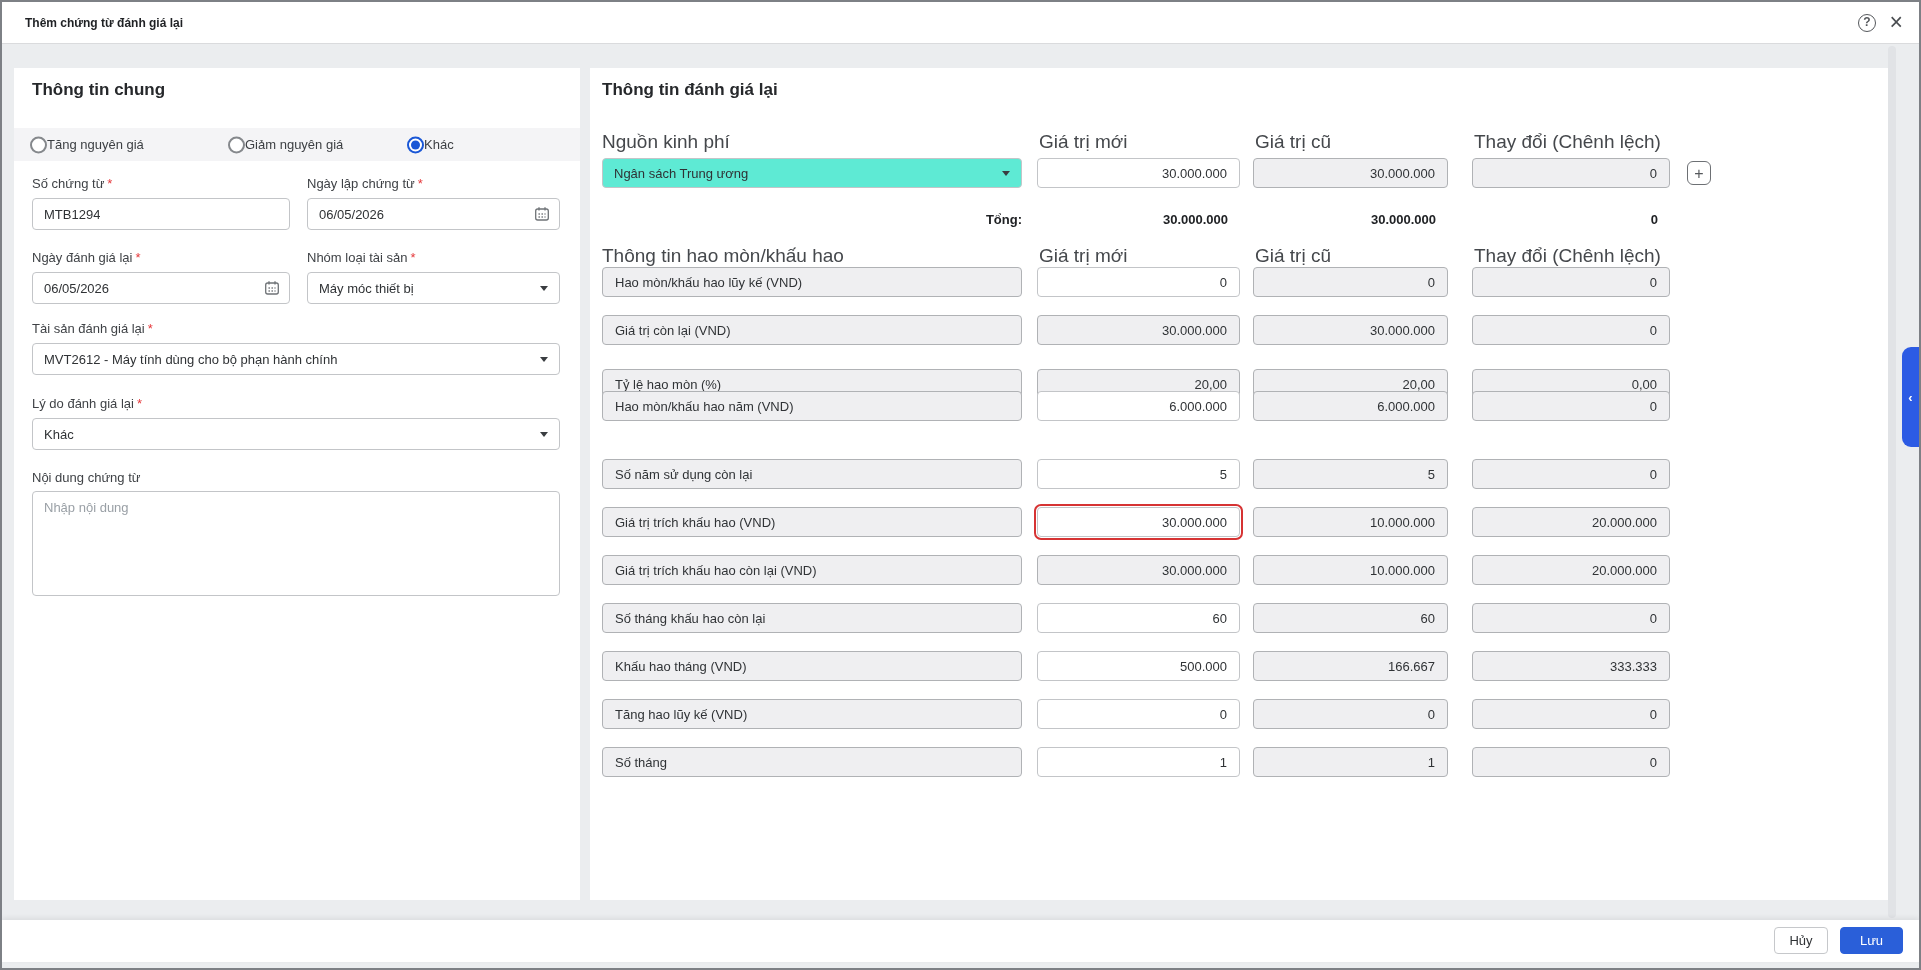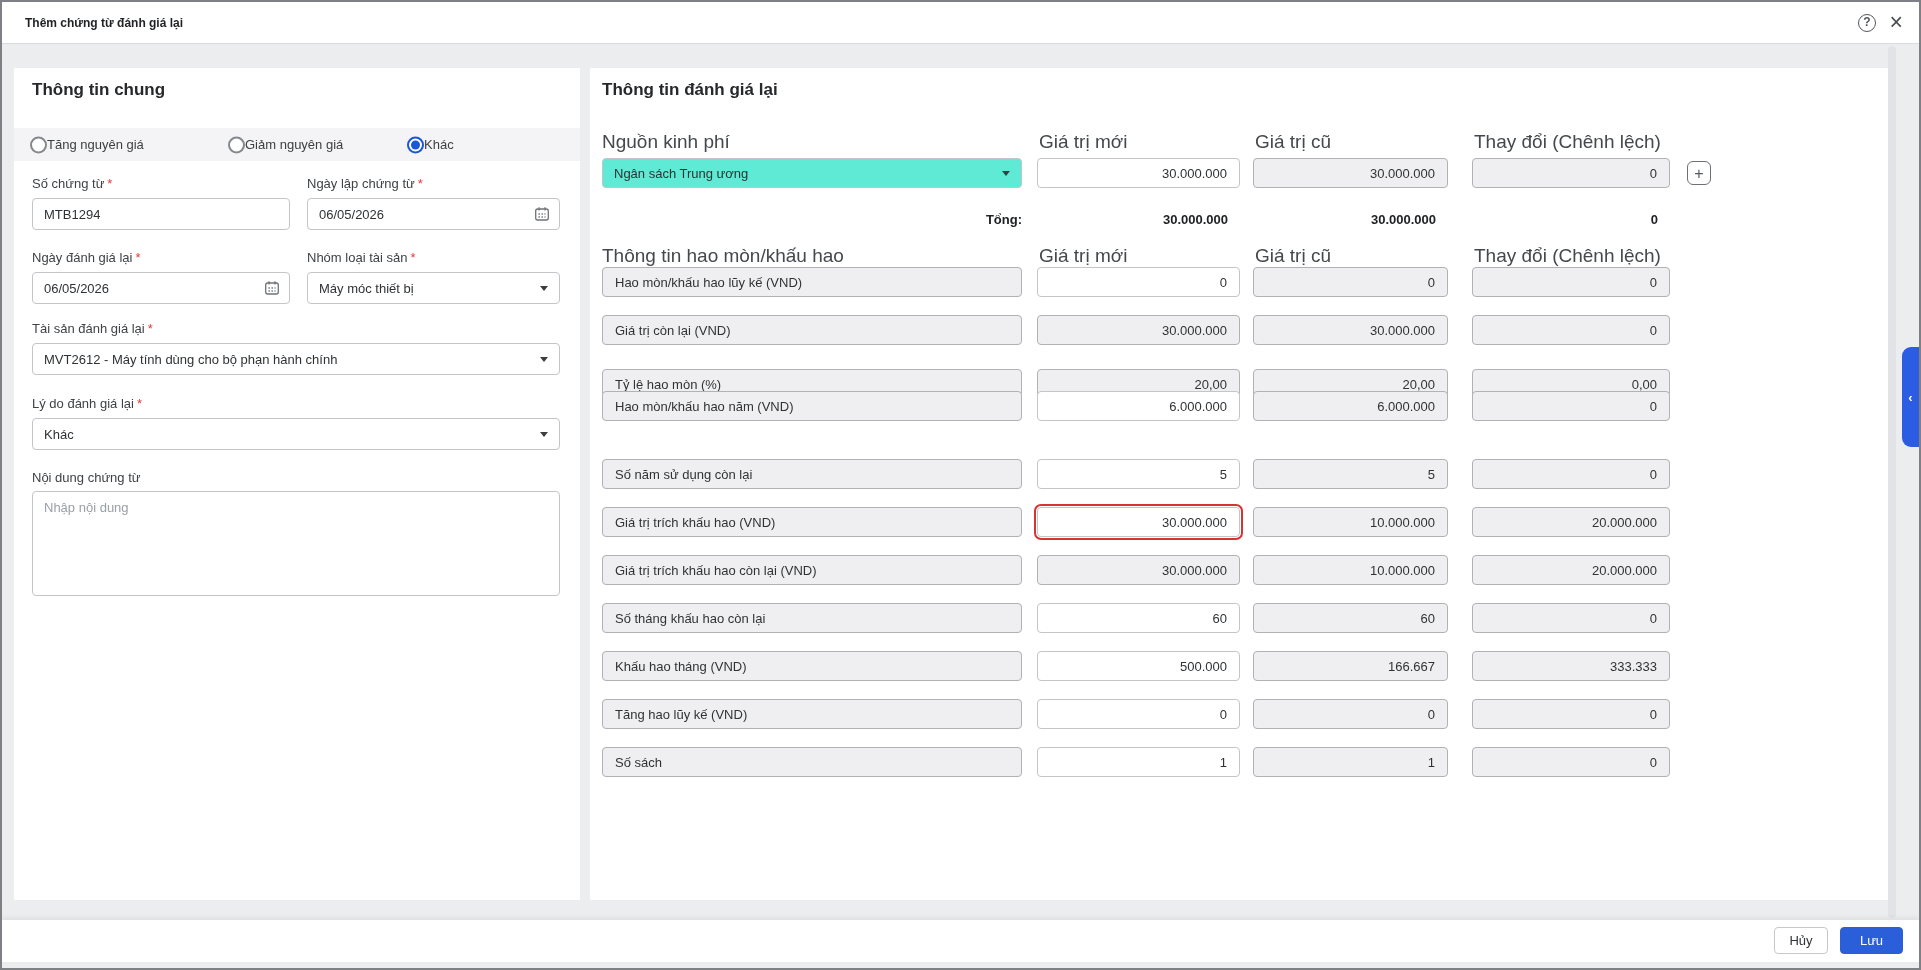--- a/index.html
+++ b/index.html
@@ -217,21 +217,21 @@
     <div class="cell num c-old">166.667</div>
     <div class="cell num c-diff">333.333</div>
   </div>
         <div class="trow" style="top: 631px;">
     <div class="cell c-label">Tăng hao lũy kế (VND)</div>
     <div class="cell num c-new editable">0</div>
     <div class="cell num c-old">0</div>
     <div class="cell num c-diff">0</div>
   </div>
         <div class="trow" style="top: 679px;">
-    <div class="cell c-label">Số sách</div>
+    <div class="cell c-label">Số tháng</div>
     <div class="cell num c-new editable">1</div>
     <div class="cell num c-old">1</div>
     <div class="cell num c-diff">0</div>
   </div>
       </div>
   </div>
 
   <div class="scroll-strip"></div>
   <div class="handle">
     <span>‹</span>

